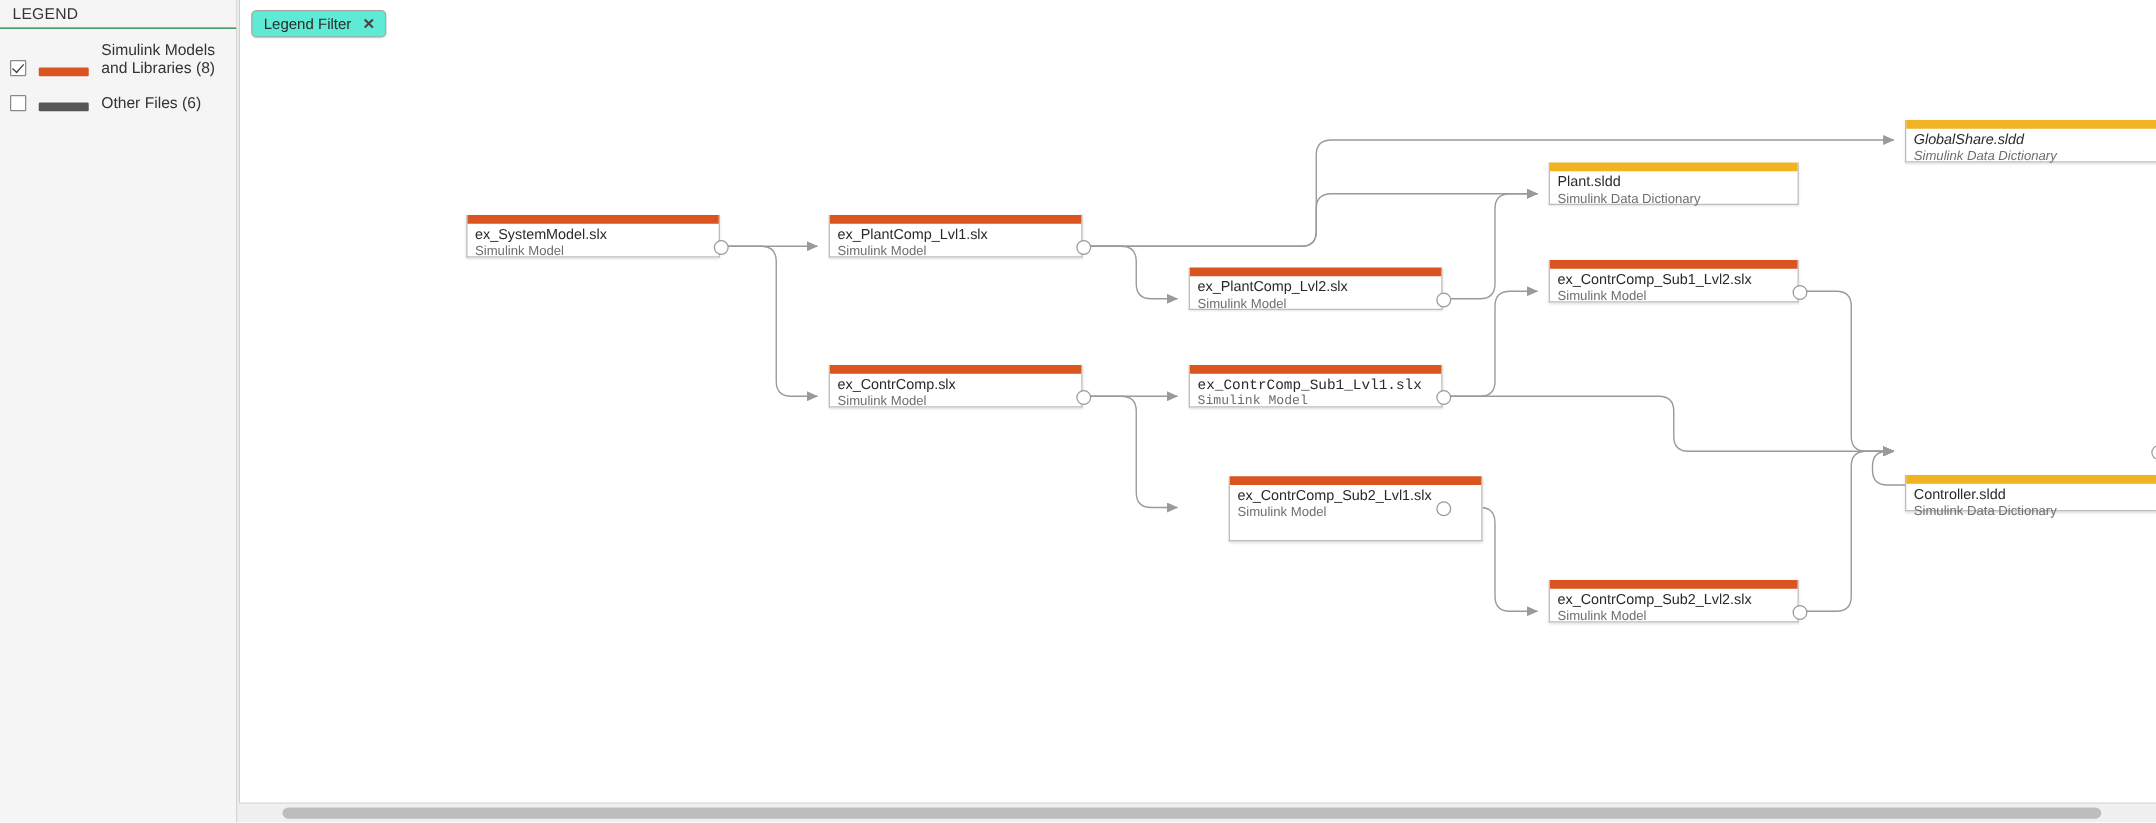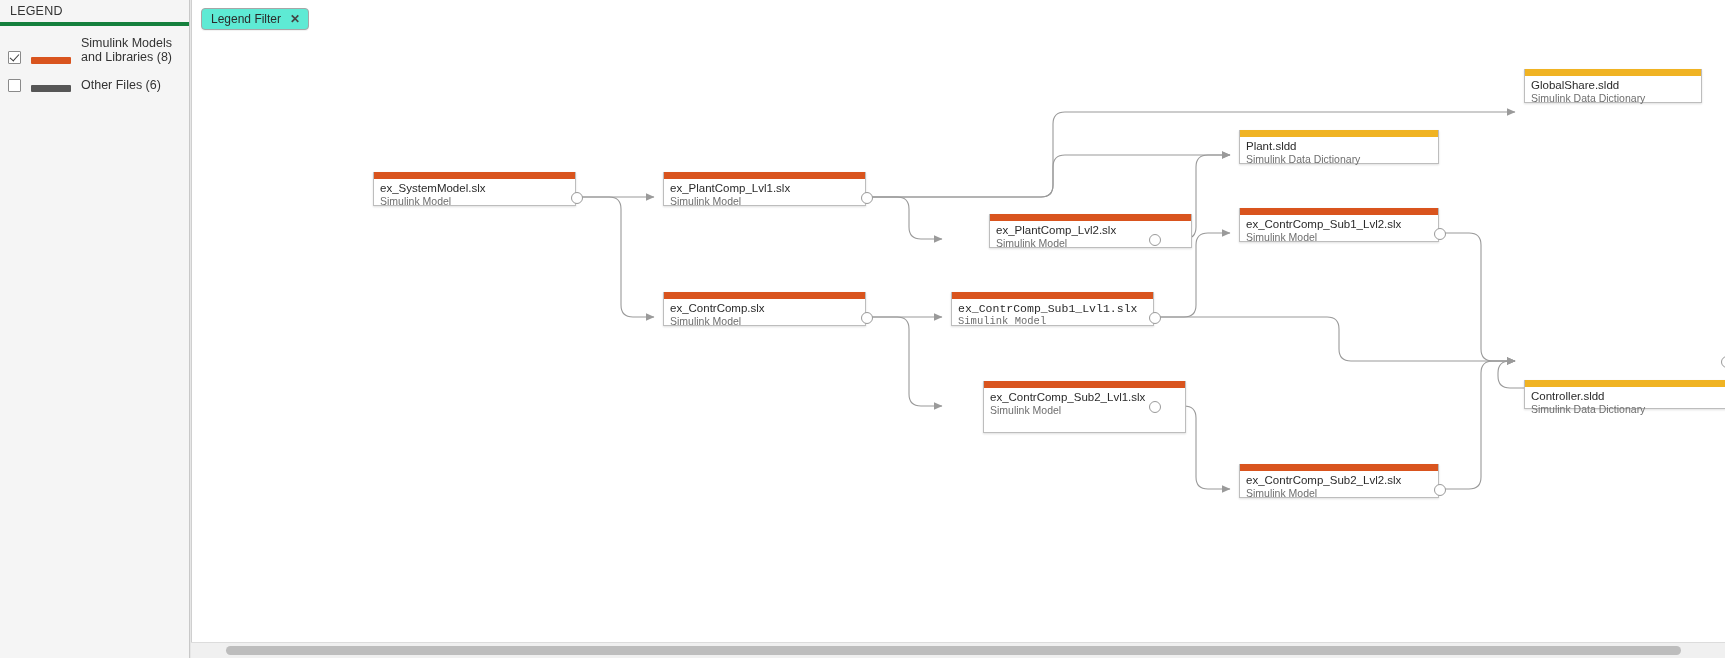--- a/index.html
+++ b/index.html
@@ -26,21 +26,21 @@
     position: relative;
     flex: 0 0 190px;
   }
   #legend-header {
     height: 22px;
     line-height: 22px;
     padding-left: 10px;
     font-size: 12.5px;
     color: #333333;
     background: #f5f5f5;
-    border-bottom: 4px solid #15803d;
+    border-bottom: 1px solid #15803d;
     letter-spacing: .2px;
   }
   .legend-list { padding-top: 6px; }
   .legend-row {
     display: flex;
     align-items: flex-end;
     padding: 3px 6px 3px 8px;
     min-height: 22px;
   }
   .lg-check {
@@ -317,21 +317,21 @@
               <div class="node-sub">Simulink Model</div>
             </div>
           </div>
           <div class="node" style="left: 472px; top: 292px; width: 203px; height: 34px;">
             <div class="node-bar" style="background: rgb(217, 84, 30);"></div>
             <div class="node-body">
               <div class="node-title">ex_ContrComp.slx</div>
               <div class="node-sub">Simulink Model</div>
             </div>
           </div>
-          <div class="node" style="left: 760px; top: 214px; width: 203px; height: 34px; margin-left: 38px;">
+          <div class="node" style="left: 760px; top: 214px; width: 203px; height: 34px;">
             <div class="node-bar" style="background: rgb(217, 84, 30);"></div>
             <div class="node-body">
               <div class="node-title">ex_PlantComp_Lvl2.slx</div>
               <div class="node-sub">Simulink Model</div>
             </div>
           </div>
           <div class="node" style="left: 760px; top: 292px; width: 203px; height: 34px; font-family: Liberation Mono, monospace;">
             <div class="node-bar" style="background: rgb(217, 84, 30);"></div>
             <div class="node-body">
               <div class="node-title">ex_ContrComp_Sub1_Lvl1.slx</div>
@@ -359,21 +359,21 @@
               <div class="node-sub">Simulink Model</div>
             </div>
           </div>
           <div class="node" style="left: 1048px; top: 464px; width: 200px; height: 34px;">
             <div class="node-bar" style="background: rgb(217, 84, 30);"></div>
             <div class="node-body">
               <div class="node-title">ex_ContrComp_Sub2_Lvl2.slx</div>
               <div class="node-sub">Simulink Model</div>
             </div>
           </div>
-          <div class="node" style="left: 1333px; top: 69px; width: 178px; height: 34px;">
+          <div class="node" style="left: 1333px; top: 96px; width: 202px; height: 34px; font-style: italic;">
             <div class="node-bar" style="background: rgb(240, 179, 35);"></div>
             <div class="node-body">
               <div class="node-title">GlobalShare.sldd</div>
               <div class="node-sub">Simulink Data Dictionary</div>
             </div>
           </div>
           <div class="node" style="left: 1333px; top: 336px; width: 202px; height: 29px; margin-top: 44px;">
             <div class="node-bar" style="background: rgb(240, 179, 35);"></div>
             <div class="node-body">
               <div class="node-title">Controller.sldd</div>

